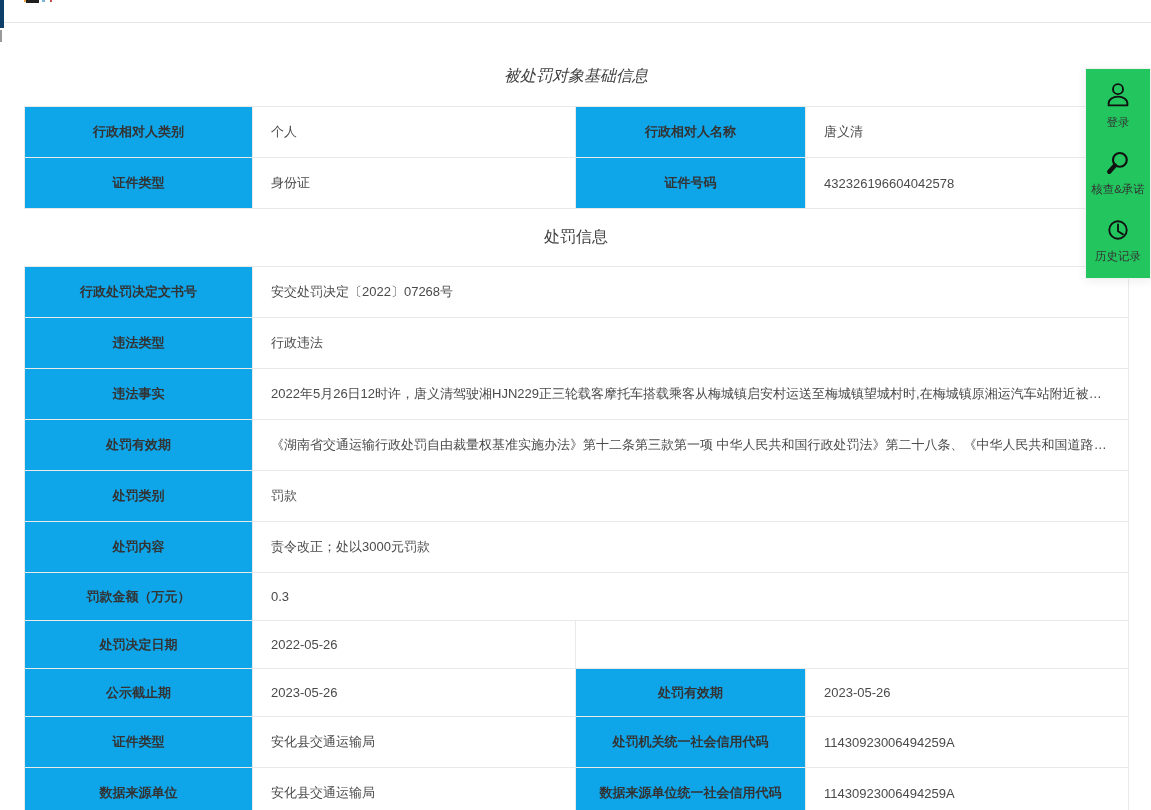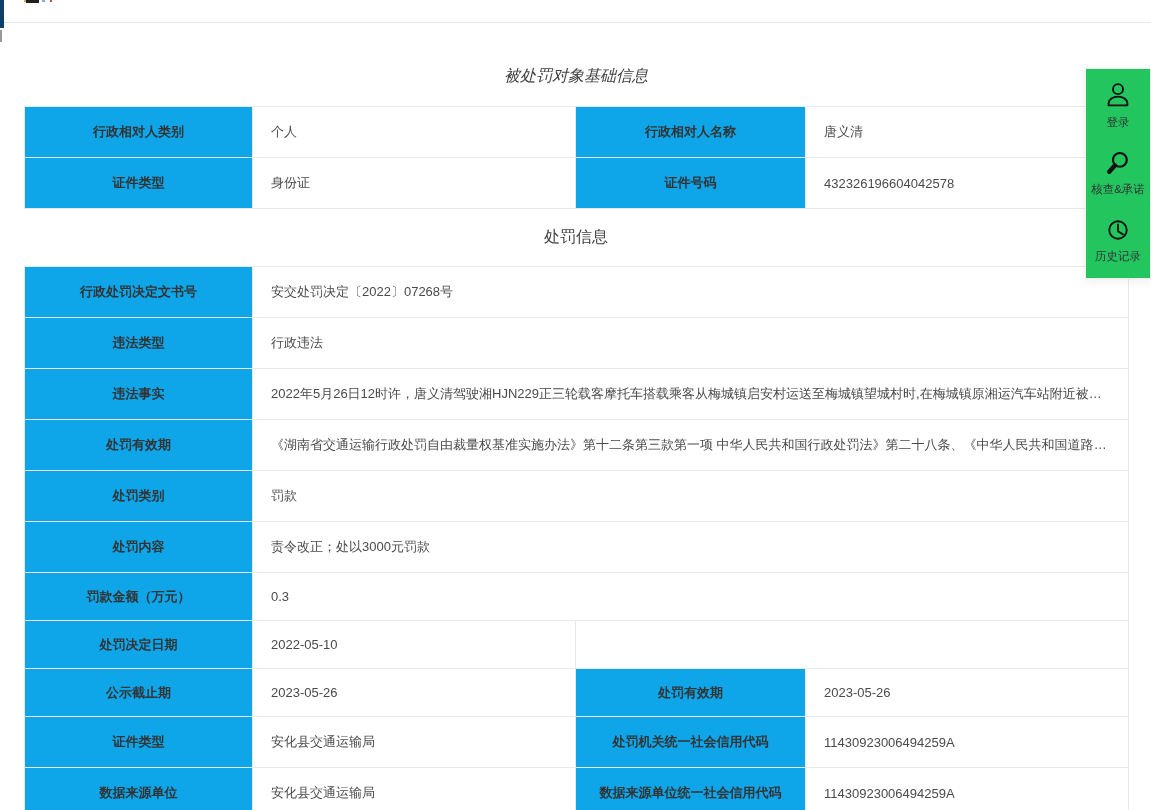--- a/index.html
+++ b/index.html
@@ -139,21 +139,21 @@
     <tr>
       <td class="lbl">处罚内容</td>
       <td class="val" colspan="3">责令改正；处以3000元罚款</td>
     </tr>
     <tr>
       <td class="lbl">罚款金额（万元）</td>
       <td class="val" colspan="3">0.3</td>
     </tr>
     <tr>
       <td class="lbl">处罚决定日期</td>
-      <td class="val">2022-05-10</td>
+      <td class="val">2022-05-26</td>
       <td class="val" colspan="2"></td>
     </tr>
     <tr>
       <td class="lbl">公示截止期</td>
       <td class="val">2023-05-26</td>
       <td class="lbl">处罚有效期</td>
       <td class="val">2023-05-26</td>
     </tr>
     <tr>
       <td class="lbl">证件类型</td>

